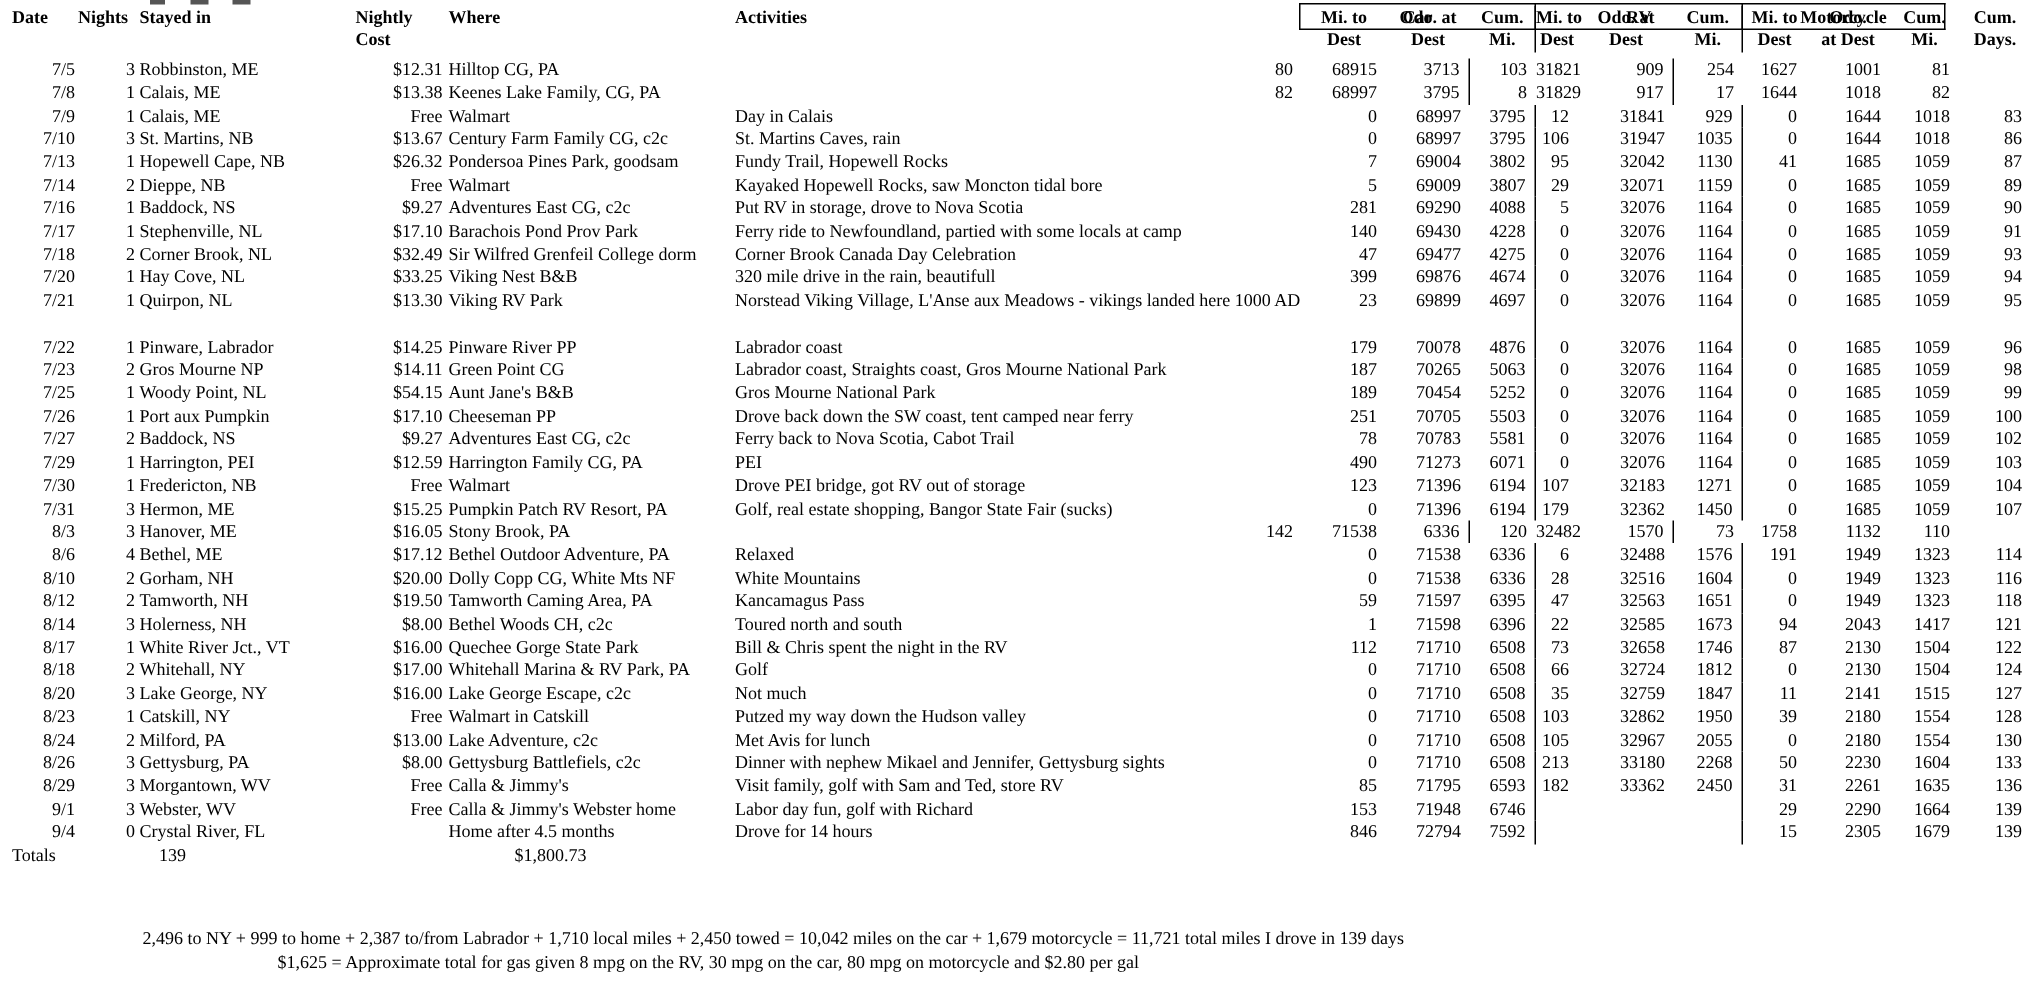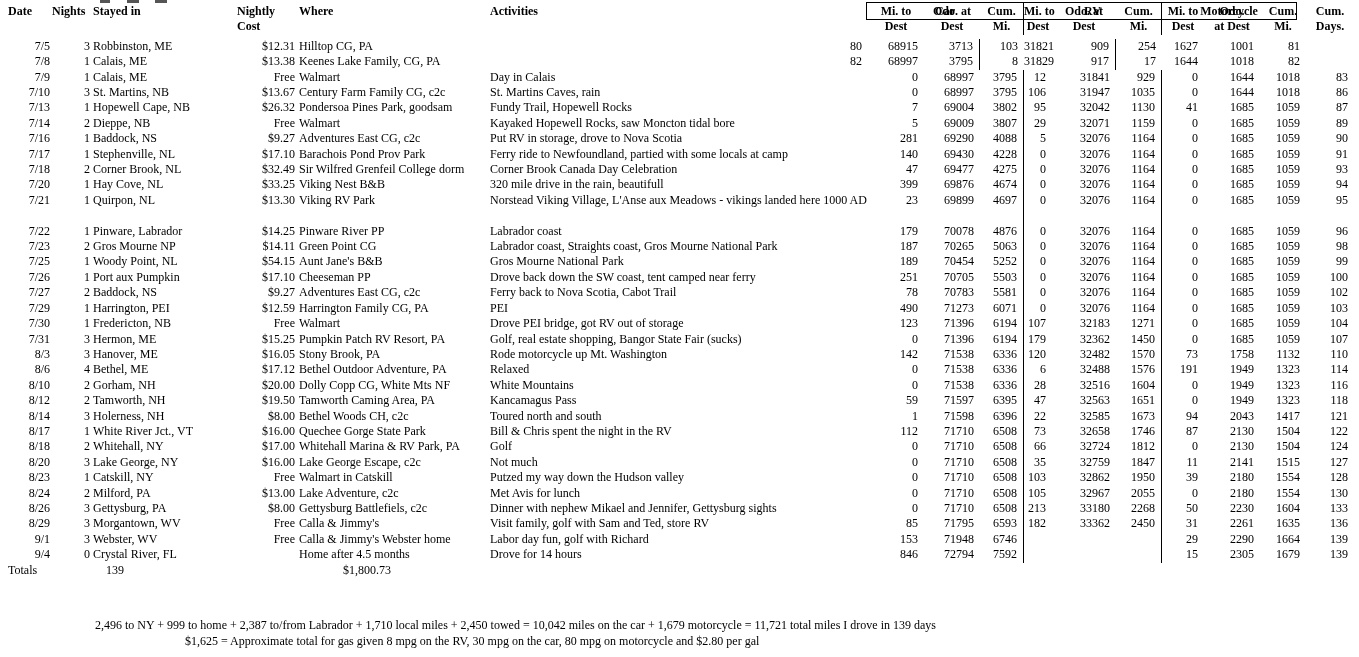--- a/index.html
+++ b/index.html
@@ -487,21 +487,20 @@
     <div class="num">1685</div>
     <div class="num">1059</div>
     <div class="num">107</div>
   </div>
         <div class="grid-row data-row">
     <div class="c-date">8/3</div>
     <div class="c-nights">3</div>
     <div class="c-stayed">Hanover, ME</div>
     <div class="c-cost">$16.05</div>
     <div class="c-where">Stony Brook, PA</div>
-    <div class="c-act">Rode motorcycle up Mt. Washington</div>
     <div class="num">142</div>
     <div class="num">71538</div>
     <div class="num sep">6336</div>
     <div class="num">120</div>
     <div class="num">32482</div>
     <div class="num sep">1570</div>
     <div class="num">73</div>
     <div class="num">1758</div>
     <div class="num">1132</div>
     <div class="num">110</div>

